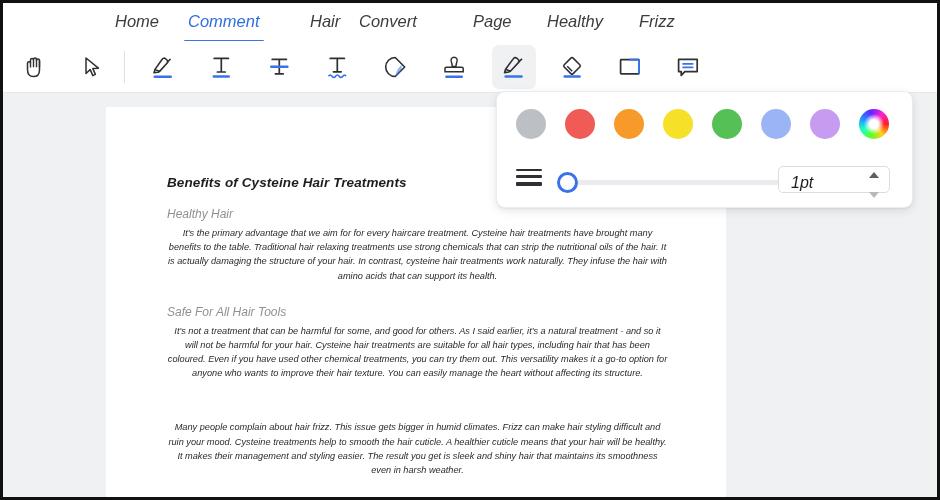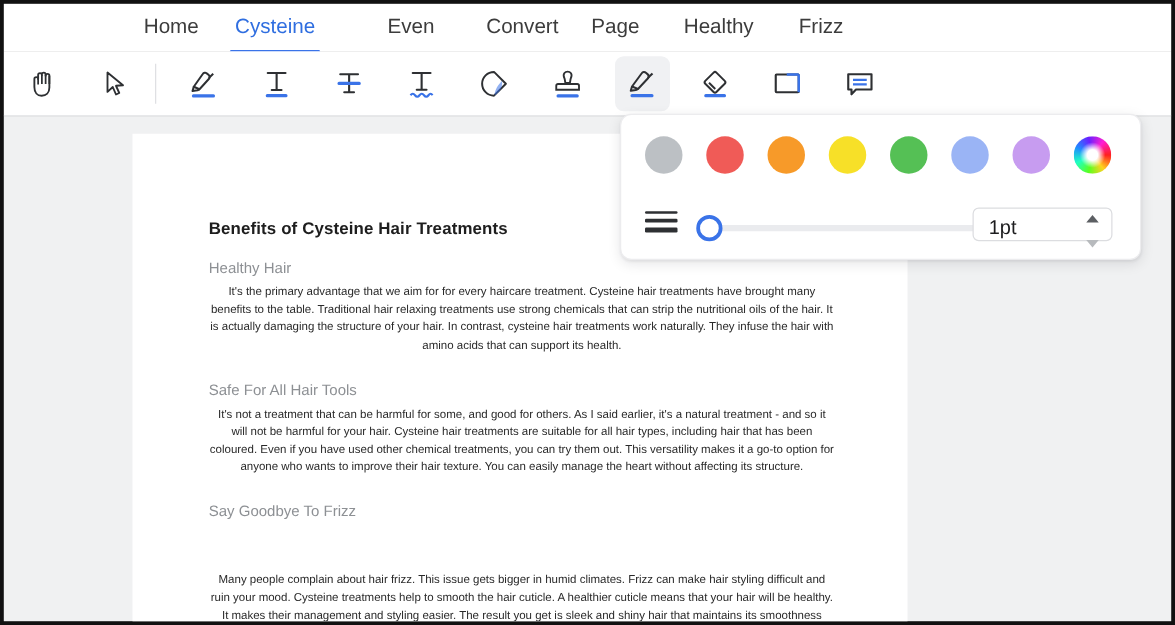--- a/index.html
+++ b/index.html
@@ -7,22 +7,23 @@
   body {
     width: 940px; height: 500px;
     font-family: "Liberation Sans", sans-serif;
     background: #ffffff;
     overflow: hidden;
   }
   #app {
     position: relative;
     width: 940px; height: 500px;
     border: 3px solid #111111;
-    background: #a3a3a3;
+    background: #3b82f6;
     overflow: hidden;
+    font-style: italic;
   }
 
   
   .menubar {
     position: absolute; left: 0; top: 0;
     width: 934px; height: 38px;
     background: #ffffff;
     display: flex; align-items: center;
   }
   .menu-item {
@@ -180,23 +181,23 @@
     border-top: 6px solid #b7babd;
   }
 </style>
 </head>
 <body>
 
 <div id="app">
 
   <div class="menubar">
       <div class="menu-item" style="position: absolute; left: 112px; top: 9px;">Home</div>
-      <div class="menu-item active" style="position: absolute; left: 185px; top: 9px;">Cysteine</div>
-      <div class="menu-item" style="position: absolute; left: 307px; top: 9px;">Even</div>
-      <div class="menu-item" style="position: absolute; left: 386px; top: 9px;">Convert</div>
+      <div class="menu-item active" style="position: absolute; left: 185px; top: 9px;">Comment</div>
+      <div class="menu-item" style="position: absolute; left: 307px; top: 9px;">Hair</div>
+      <div class="menu-item" style="position: absolute; left: 356px; top: 9px;">Convert</div>
       <div class="menu-item" style="position: absolute; left: 470px; top: 9px;">Page</div>
       <div class="menu-item" style="position: absolute; left: 544px; top: 9px;">Healthy</div>
       <div class="menu-item" style="position: absolute; left: 636px; top: 9px;">Frizz</div>
     </div>
 
   <div class="toolbar">
     <div class="tool-sep"></div>
   <div class="tool" style="left: 8px;">
         <svg width="23" height="23" viewBox="0 0 23 23">
           <path d="M5.5 13.5 V7.2 a1.5 1.5 0 0 1 3 0 V4.0 a1.5 1.5 0 0 1 3 0 V3.6 a1.5 1.5 0 0 1 3 0 V4.6 a1.5 1.5 0 0 1 3 0 V14 c0 4.2-2.6 6.6-6.2 6.6 C7.8 20.6 5.5 18 5.5 13.5 Z" fill="none" stroke="#2e3033" stroke-width="1.5" stroke-linejoin="round"></path>
@@ -286,21 +287,20 @@
           <div class="doc-h2">Healthy Hair</div>
           <p class="doc-p">It's the primary advantage that we aim for for every haircare treatment. Cysteine hair treatments have brought many benefits to the table. Traditional hair relaxing treatments use strong chemicals that can strip the nutritional oils of the hair. It is actually damaging the structure of your hair. In contrast, cysteine hair treatments work naturally. They infuse the hair with amino acids that can support its health.</p>
         </div>
 
         <div>
           <div class="doc-h2">Safe For All Hair Tools</div>
           <p class="doc-p">It's not a treatment that can be harmful for some, and good for others. As I said earlier, it's a natural treatment - and so it will not be harmful for your hair. Cysteine hair treatments are suitable for all hair types, including hair that has been coloured. Even if you have used other chemical treatments, you can try them out. This versatility makes it a go-to option for anyone who wants to improve their hair texture. You can easily manage the heart without affecting its structure.</p>
         </div>
 
         <div>
-          <div class="doc-h2">Say Goodbye To Frizz</div>
           <p class="doc-p last">Many people complain about hair frizz. This issue gets bigger in humid climates. Frizz can make hair styling difficult and ruin your mood. Cysteine treatments help to smooth the hair cuticle. A healthier cuticle means that your hair will be healthy. It makes their management and styling easier. The result you get is sleek and shiny hair that maintains its smoothness even in harsh weather.</p>
         </div>
       </div>
     </div>
   </div>
 
   <div class="popup">
     <div class="swatch-row">
         <div class="swatch" style="background: rgb(188, 192, 196);"></div>
         <div class="swatch" style="background: rgb(240, 91, 87);"></div>

